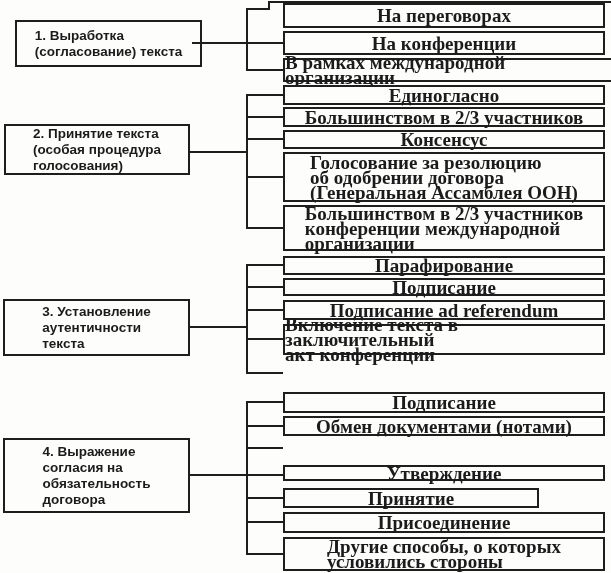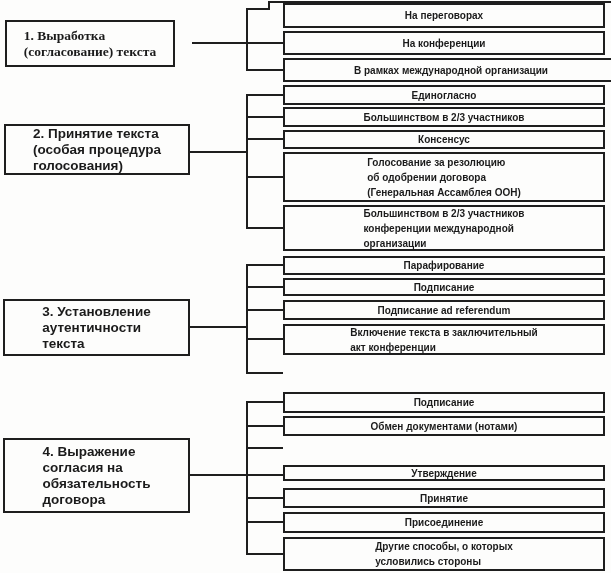--- a/index.html
+++ b/index.html
@@ -24,22 +24,23 @@
     display: flex;
     align-items: center;
     justify-content: center;
   }
   .box .lbl {
     white-space: pre-line;
     text-align: left;
     font-weight: bold;
   }
   .opt .lbl {
-    font-size: 10px;
+    font-size: 19px;
     line-height: 15px;
+    font-family: Liberation Serif, serif;
   }
   .stage .lbl {
     font-size: 13.5px;
     line-height: 16px;
   }
   .h {
     position: absolute;
     height: 2px;
     background: #1e1e1e;
   }
@@ -49,21 +50,21 @@
     background: #1e1e1e;
   }
 </style>
 </head>
 <body>
 
 <div class="canvas">
 
   <div class="h" style="top:1px;left:268px;width:343px;"></div>
 
-  <div class="box stage" style="left:5px;top:20px;width:170px;height:47px;font-family:Liberation Serif, serif;">
+  <div class="box stage" style="left:15px;top:20px;width:187px;height:47px;">
     <span class="lbl">1. Выработка
 (согласование) текста</span>
   </div>
   <div class="box stage" style="left:4px;top:124px;width:186px;height:51px;">
     <span class="lbl">2. Принятие текста
 (особая процедура
 голосования)</span>
   </div>
   <div class="box stage" style="left:3px;top:299px;width:187px;height:57px;">
     <span class="lbl">3. Установление
@@ -123,21 +124,21 @@
 
   <div class="box opt" style="left:283px;top:392px;width:322px;height:21px;">
     <span class="lbl">Подписание</span>
   </div>
   <div class="box opt" style="left:283px;top:416px;width:322px;height:20px;">
     <span class="lbl">Обмен документами (нотами)</span>
   </div>
   <div class="box opt" style="left:283px;top:465px;width:322px;height:16px;">
     <span class="lbl">Утверждение</span>
   </div>
-  <div class="box opt" style="left:283px;top:488px;width:322px;height:20px;">
+  <div class="box opt" style="left:283px;top:488px;width:256px;height:20px;">
     <span class="lbl">Принятие</span>
   </div>
   <div class="box opt" style="left:283px;top:512px;width:322px;height:21px;">
     <span class="lbl">Присоединение</span>
   </div>
   <div class="box opt" style="left:283px;top:537px;width:322px;height:34px;">
     <span class="lbl">Другие способы, о которых
 условились стороны</span>
   </div>
 

